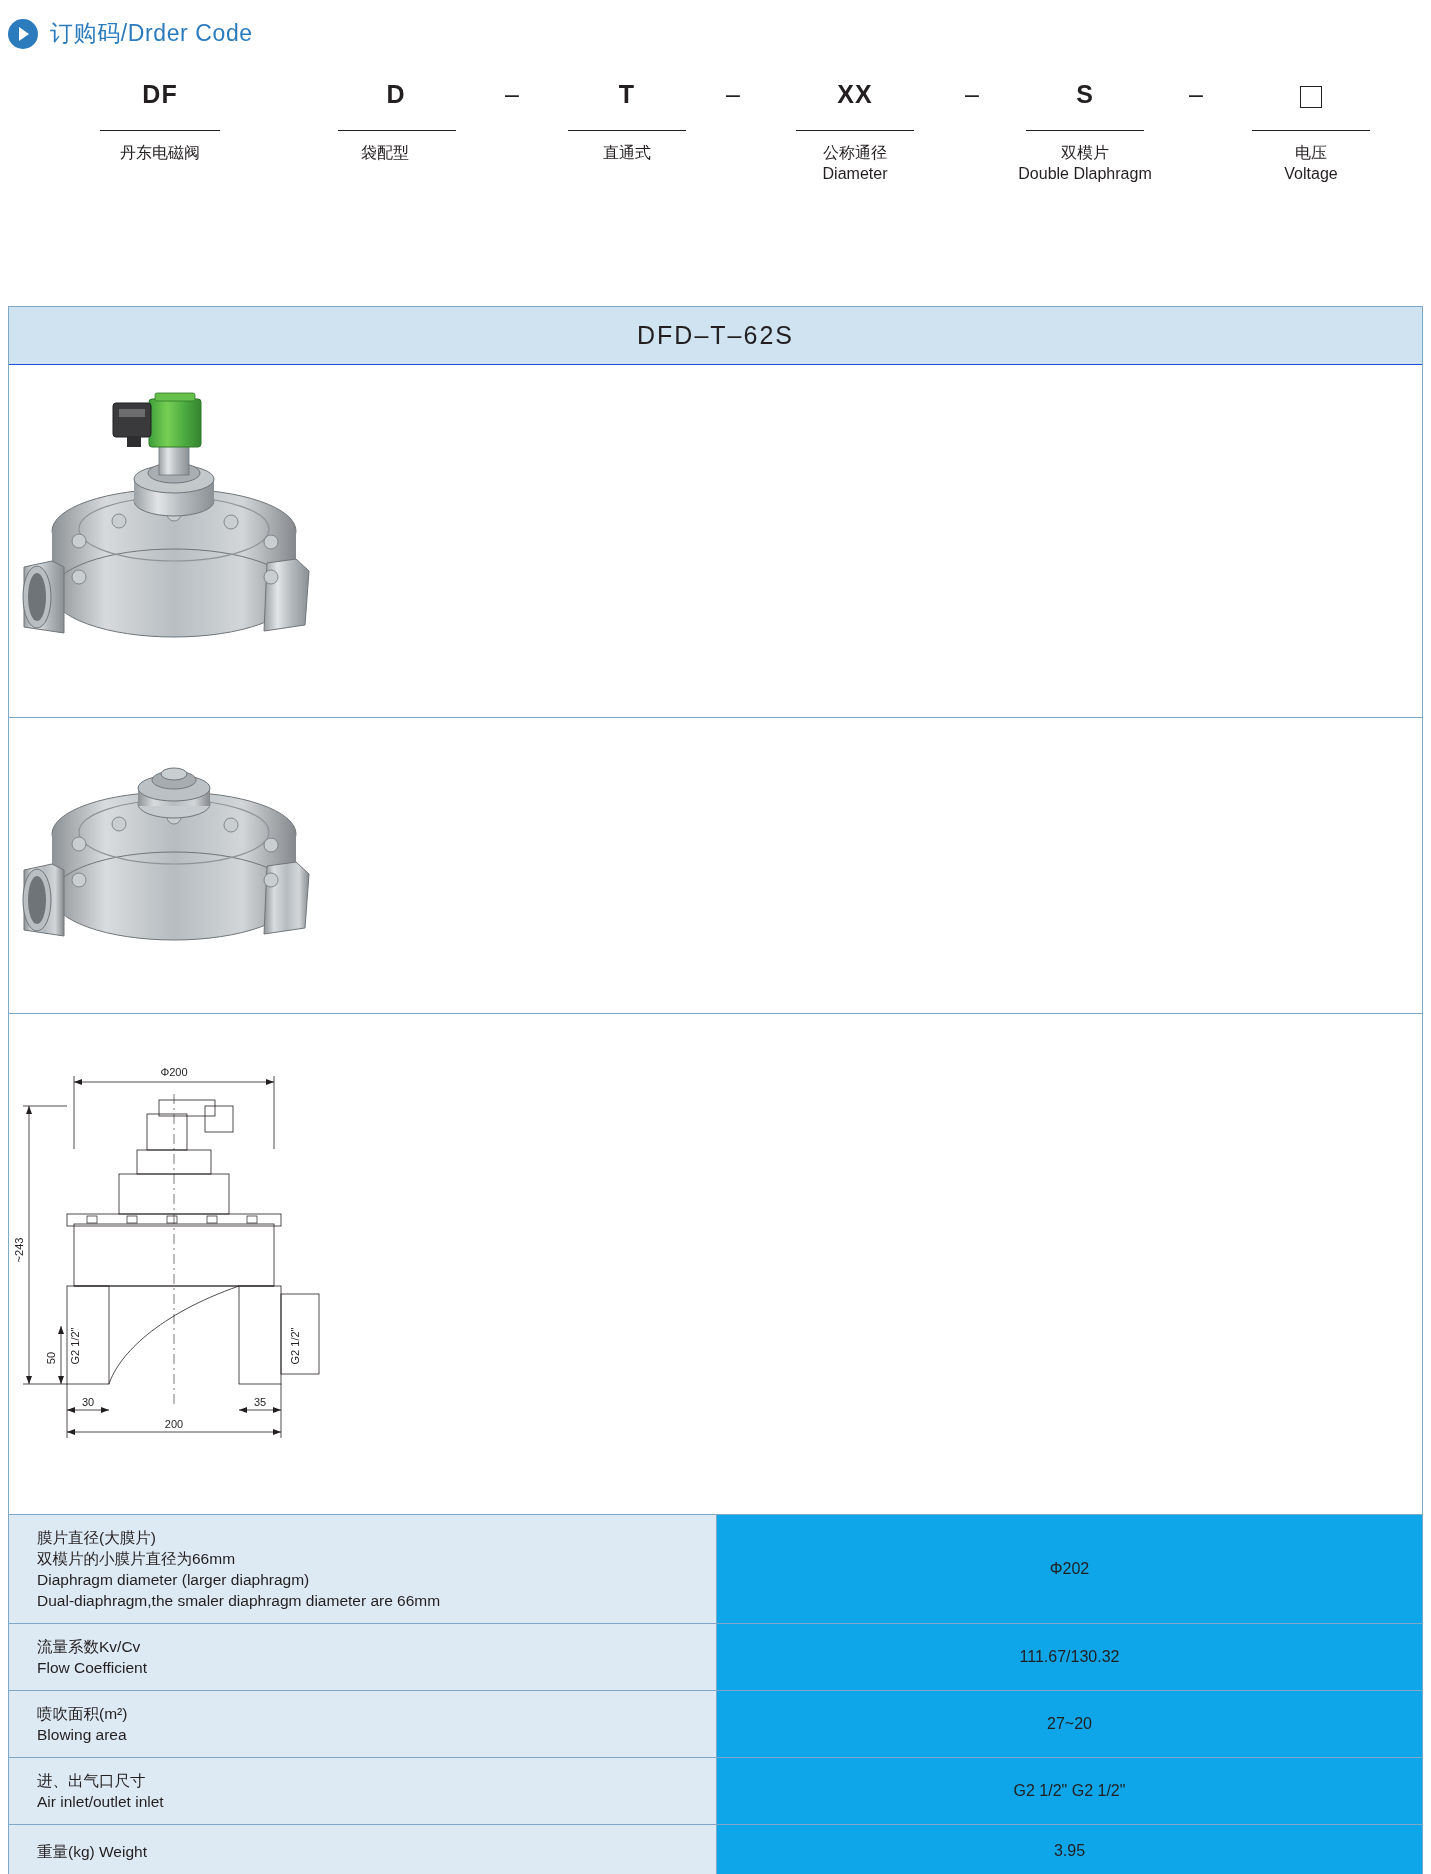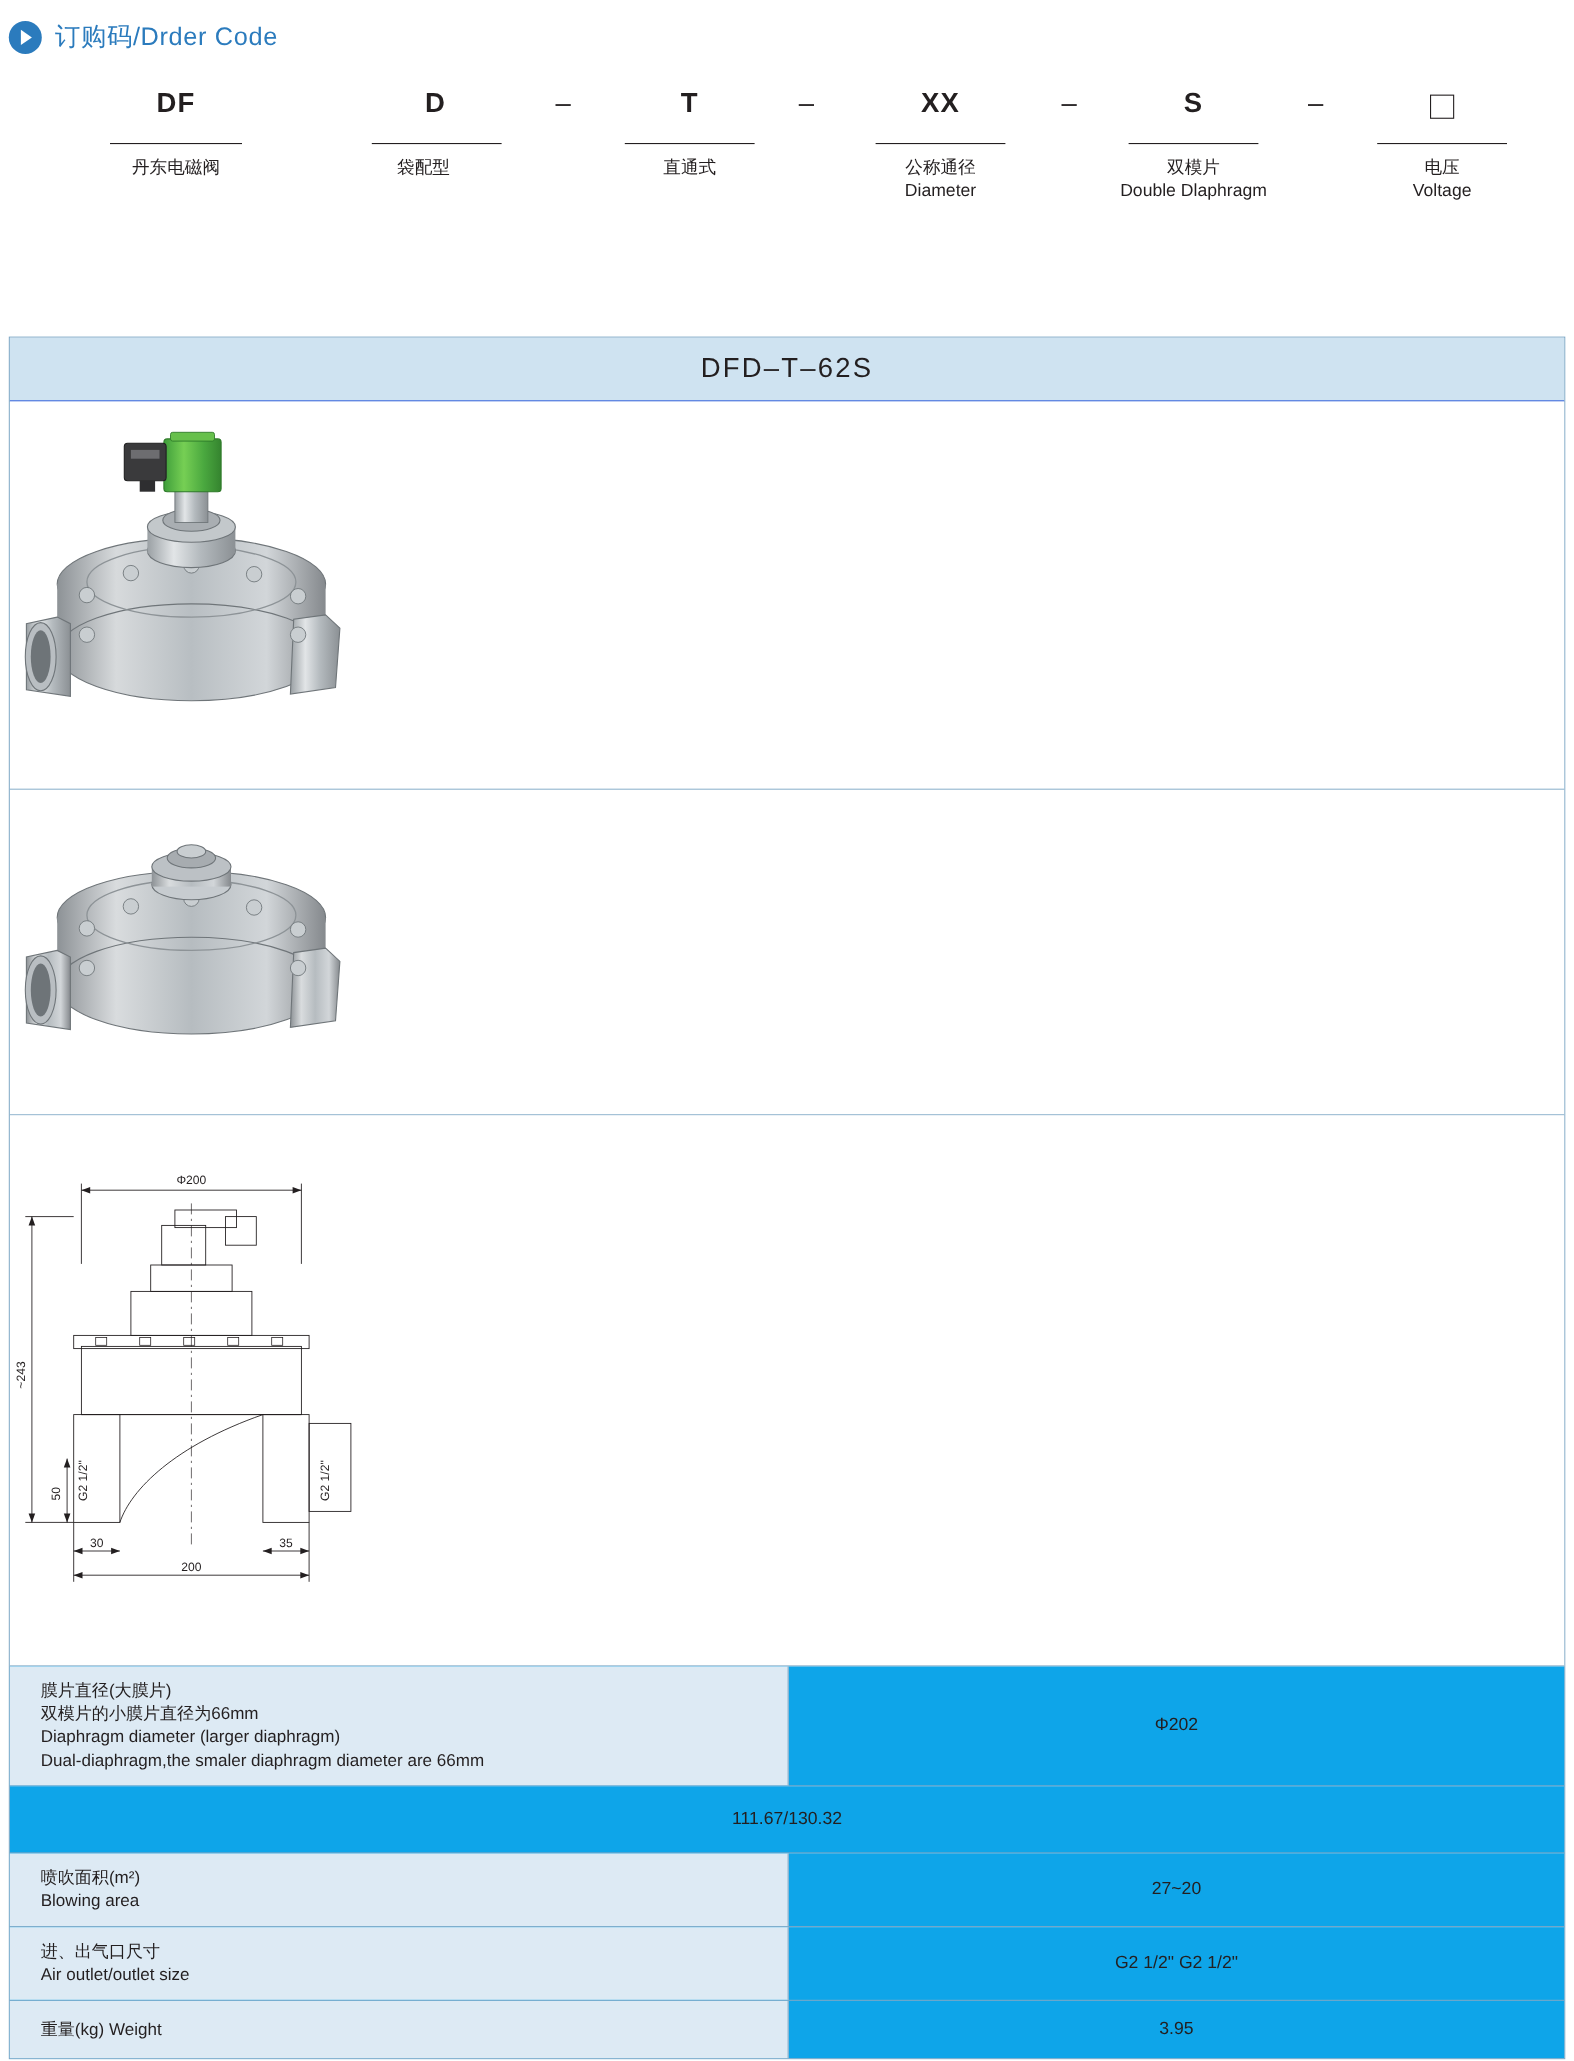--- a/index.html
+++ b/index.html
@@ -413,35 +413,39 @@
       <div class="spec-label">
         <div>膜片直径(大膜片)</div>
         <div>双模片的小膜片直径为66mm</div>
         <div>Diaphragm diameter (larger diaphragm)</div>
         <div>Dual-diaphragm,the smaler diaphragm diameter are 66mm</div>
       </div>
       <div class="spec-value">Φ202</div>
     </div>
 
     <div class="spec-row spec-row-short">
+      <div class="spec-label">
+        <div>流量系数Kv/Cv</div>
+        <div>Flow Coefficient</div>
+      </div>
       <div class="spec-value">111.67/130.32</div>
     </div>
 
     <div class="spec-row spec-row-short">
       <div class="spec-label">
         <div>喷吹面积(m²)</div>
         <div>Blowing area</div>
       </div>
       <div class="spec-value">27~20</div>
     </div>
 
     <div class="spec-row spec-row-short">
       <div class="spec-label">
         <div>进、出气口尺寸</div>
-        <div>Air outlet/outlet size</div>
+        <div>Air inlet/outlet inlet</div>
       </div>
       <div class="spec-value">G2 1/2" G2 1/2"</div>
     </div>
 
     <div class="spec-row spec-row-xshort">
       <div class="spec-label">
         <div>重量(kg) Weight</div>
       </div>
       <div class="spec-value">3.95</div>
     </div>

